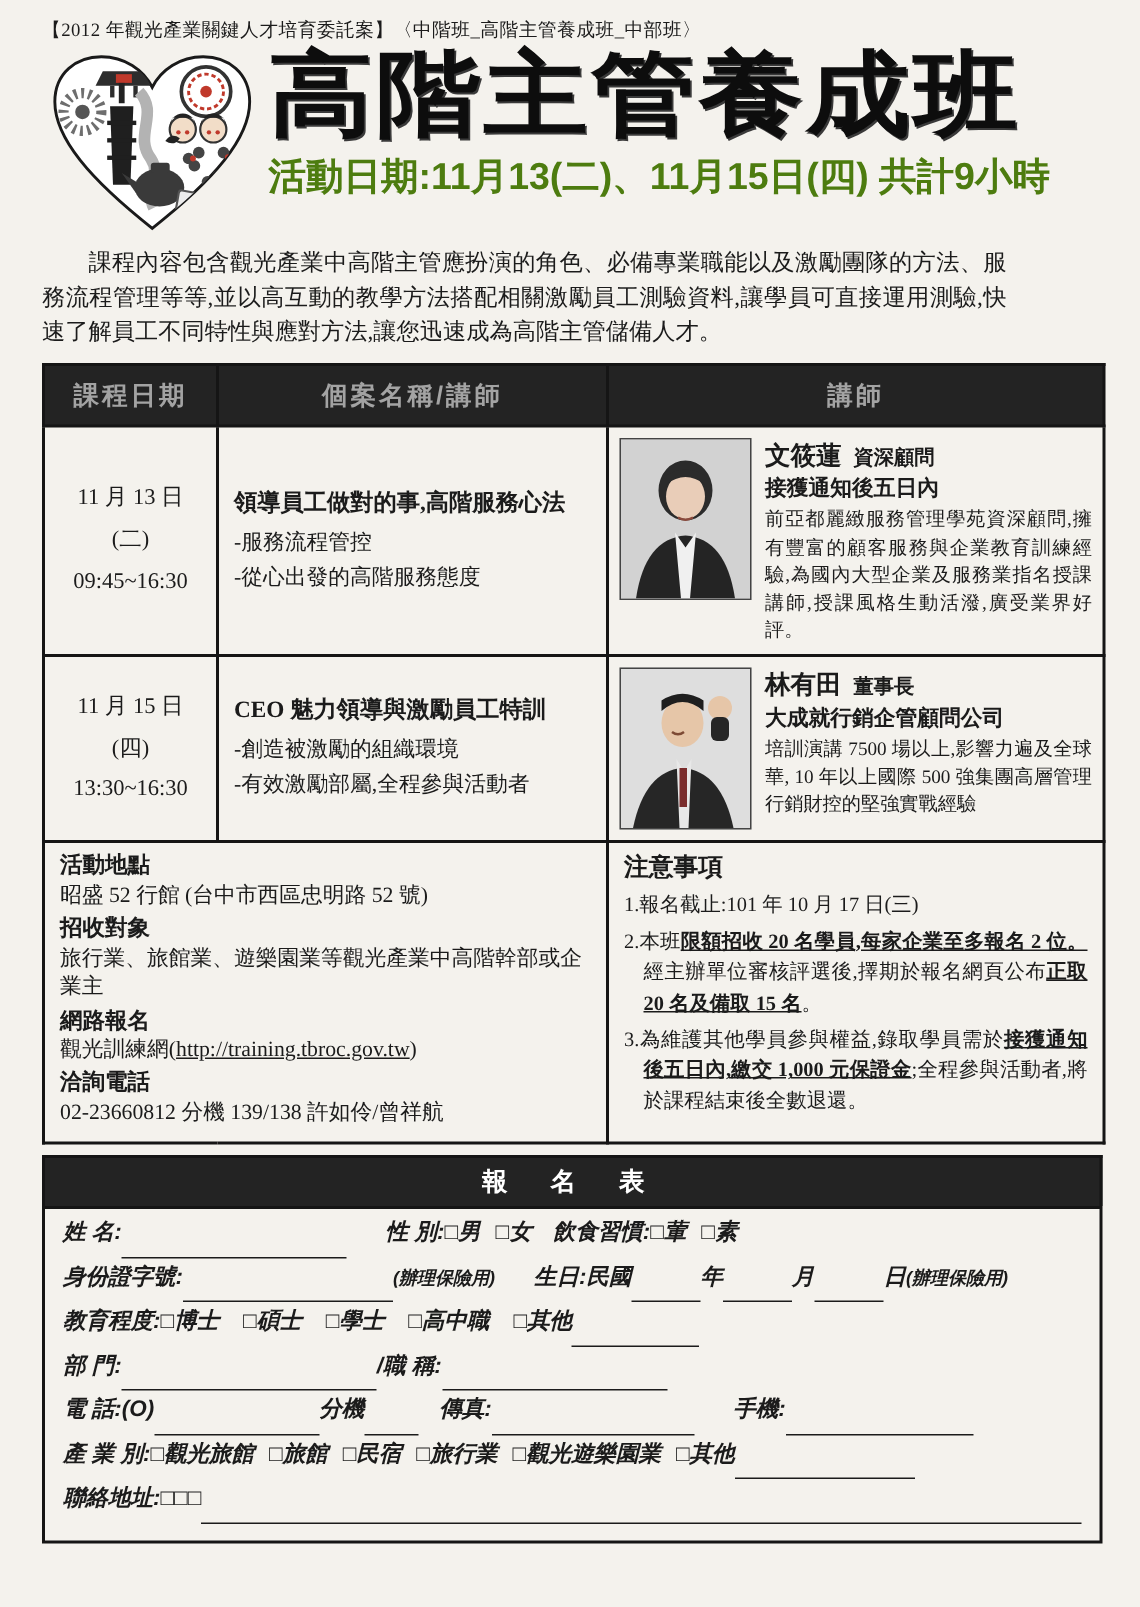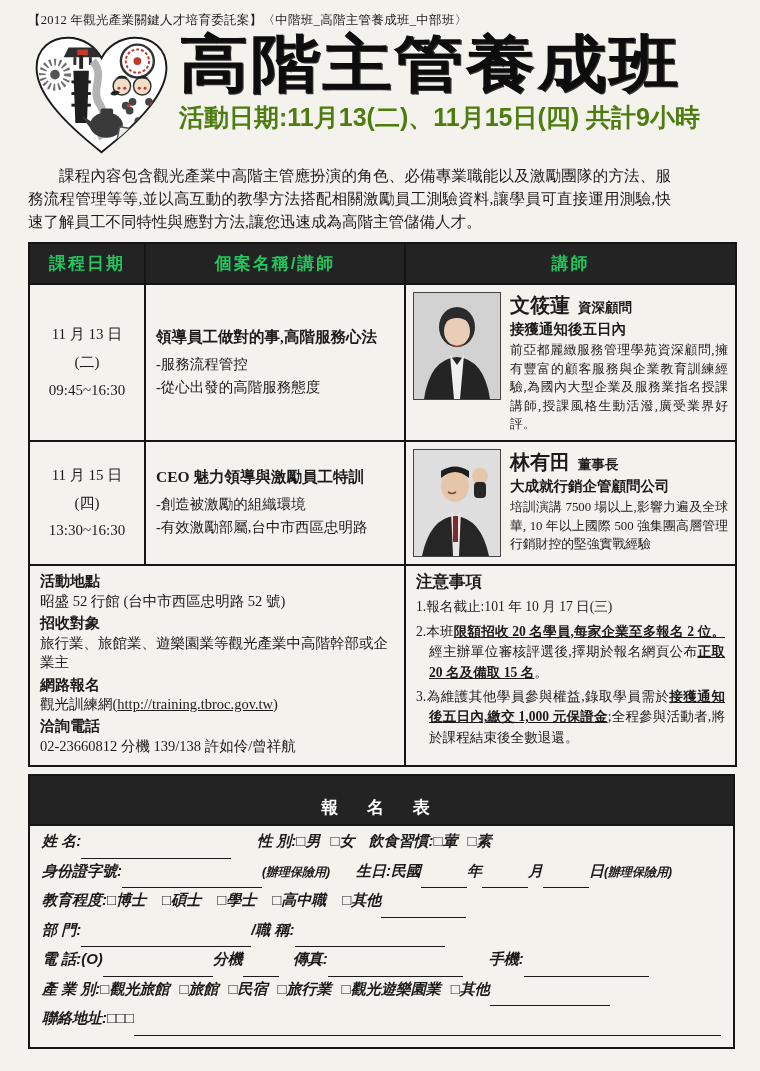--- a/index.html
+++ b/index.html
@@ -35,54 +35,54 @@
     font-size:15.5px; line-height:1.47; text-indent:2em;
     text-align:justify; margin:7px 0 9px;
   }
 
   table.course { border-collapse:collapse; width:707px; table-layout:fixed; }
   table.course col.c1 { width:116px; }
   table.course col.c2 { width:260px; }
   table.course col.c3 { width:331px; }
   table.course th, table.course td { border:2px solid #151515; }
   table.course thead th {
-    background:#232323; color:#22c55e;
+    background:#232323; color:#a3a3a3;
     font-family:"Liberation Sans", sans-serif;
     font-size:17px; font-weight:bold; padding:8px 0; letter-spacing:2px;
   }
   tr.row-1 { height:128px; }
   tr.row-2 { height:116px; }
   td.date-cell { text-align:center; font-size:15px; line-height:1.85; vertical-align:middle; }
   td.case-cell { padding:6px 10px; vertical-align:middle; }
   .case-title { font-weight:bold; font-size:15.5px; margin-bottom:5px; }
   .case-point { font-size:14.5px; line-height:1.6; }
   td.inst-cell { padding:7px 7px; vertical-align:top; }
   .inst-flex { display:flex; gap:9px; }
   .photo { width:88px; height:108px; flex:none; border:1px solid #444; background:#d9d9d9; }
   .inst-text { flex:1; }
   .inst-head { margin-bottom:1px; }
-  .inst-name { font-size:20px; font-weight:bold;text-align:right; }
+  .inst-name { font-size:17px; font-weight:bold;text-align:right; }
   .inst-title { font-size:13.5px; font-weight:bold; margin-left:4px; }
   .inst-co { font-size:14.5px; font-weight:bold; margin-bottom:2px; }
   .inst-bio { font-size:12.8px; line-height:1.44; text-align:justify; }
 
   td.info-left, td.info-right { vertical-align:top; padding:5px 10px 7px; }
   .info-h { font-weight:bold; font-size:15px; line-height:1.35;font-family:Liberation Serif, serif; }
   .info-v { font-size:14.5px; line-height:1.35; margin-bottom:2px; }
   .u { font-weight:bold; text-decoration:underline; }
   .url-link { text-decoration:underline; }
   .note-h { font-weight:bold; font-size:16.5px; }
   .note-item { font-size:13.6px; line-height:1.5; margin-top:4px; padding-left:13px; text-indent:-13px; text-align:justify; }
 
   .form-bar {
     margin-top:7px; width:707px;
     background:#232323; color:#fff; text-align:center;
     font-family:"Liberation Sans", sans-serif;
     font-weight:bold; font-size:17px; letter-spacing:12px;
-    padding:20px 0 5px; border:2px solid #151515; border-bottom:none;
+    padding:4px 0 5px; border:2px solid #151515; border-bottom:none;
   }
   .form-box {
     width:707px; border:2px solid #151515; background:transparent;
     padding:6px 12px 8px;
     font-family:"Liberation Sans", sans-serif;
     font-weight:bold; font-size:15px;font-style:italic;
   }
   .frow { display:flex; align-items:baseline; height:29.5px; white-space:nowrap; }
   .blank { display:inline-block; border-bottom:1.6px solid #1b1b1b; height:15px; align-self:flex-end; margin-bottom:3px; }
   .tiny { font-size:12px; font-weight:bold; }
@@ -213,21 +213,21 @@
       </tr>
       <tr class="row-2">
         <td class="date-cell">
           <div>11 月 15 日</div>
           <div>(四)</div>
           <div>13:30~16:30</div>
         </td>
         <td class="case-cell">
           <div class="case-title">CEO 魅力領導與激勵員工特訓</div>
           <div class="case-point">-創造被激勵的組織環境</div>
-          <div class="case-point">-有效激勵部屬,台中市西區忠明路</div>
+          <div class="case-point">-有效激勵部屬,全程參與活動者</div>
         </td>
         <td class="inst-cell">
           <div class="inst-flex">
             <div class="photo">
               <svg width="86" height="106" viewBox="0 0 86 106">
                 <rect width="86" height="106" fill="#dedede"></rect>
                 <ellipse cx="41" cy="36" rx="14" ry="16" fill="#e6c6a8"></ellipse>
                 <path d="M27 28 q14 -12 28 0 l0 -7 q-14 -9 -28 0 Z" fill="#1e1e1e"></path>
                 <path d="M8 106 q8 -38 33 -40 q26 2 34 40 Z" fill="#262626"></path>
                 <path d="M37 60 l5 8 l5 -8 l-2 46 l-6 0 Z" fill="#e8e8e8"></path>

